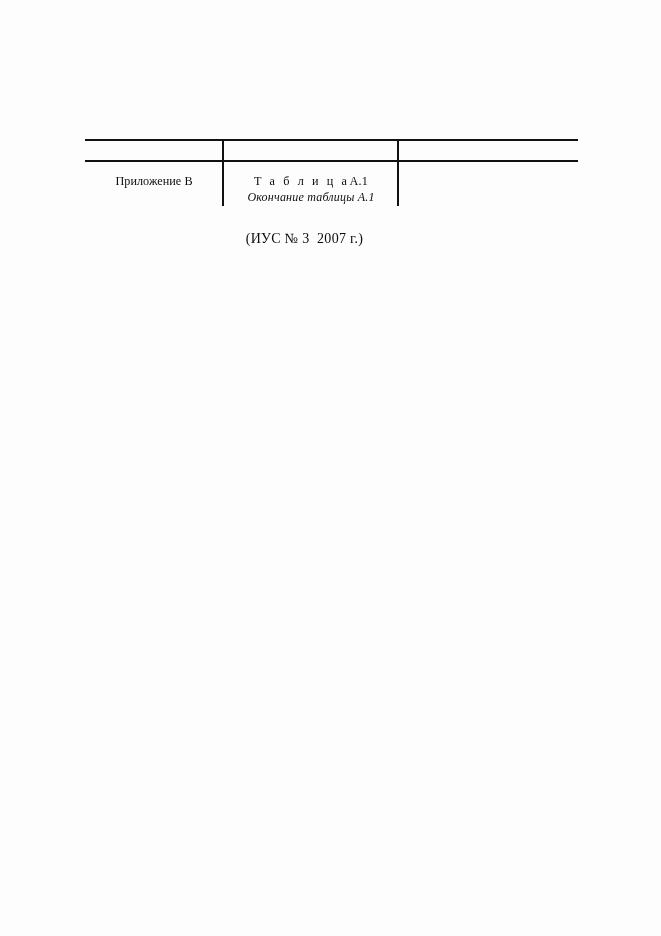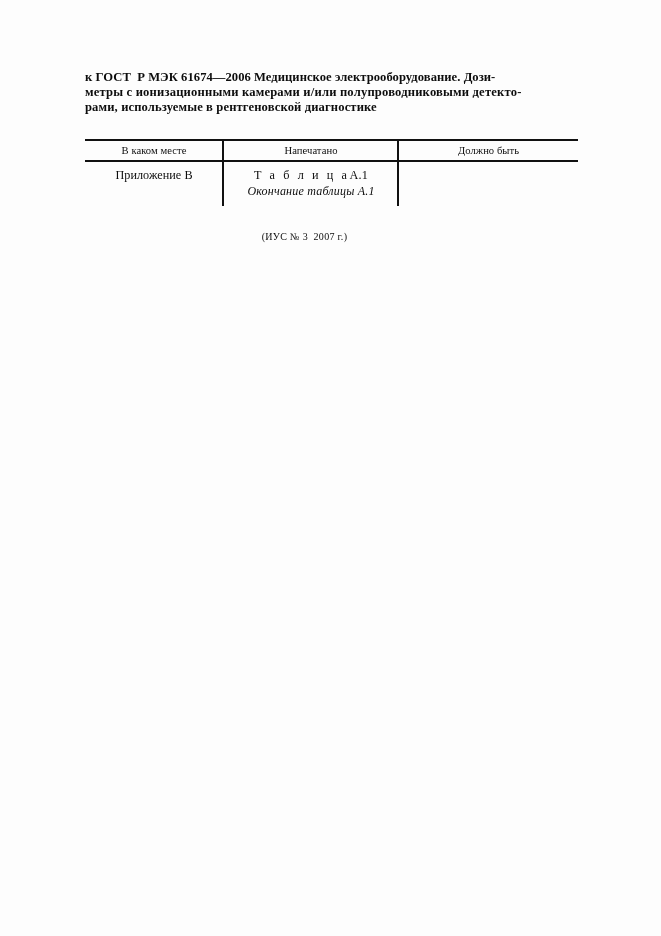--- a/index.html
+++ b/index.html
@@ -102,21 +102,21 @@
     top: 23px;
     width: 493px;
     display: flex;
     align-items: flex-start;
   }
   .tbody-cell {
     display: flex;
     flex-direction: column;
     align-items: center;
     justify-content: flex-start;
-    padding-top: 5px;
+    padding-top: 11px;
   }
   .cell-line {
     font-size: 12.2px;
     line-height: 16px;
     white-space: nowrap;
     letter-spacing: 0.05px;
   }
   .cell-line.spaced {
     letter-spacing: 2.6px;
   }
@@ -129,49 +129,39 @@
     letter-spacing: 0.2px;
   }
 
   
   .footer-note {
     position: absolute;
     left: 0;
     top: 231px;
     width: 609px;
     text-align: center;
-    font-size: 10px;
+    font-size: 14px;
     letter-spacing: 0.3px;
     white-space: pre;
   }
 </style>
 </head>
 <body>
 
 <div class="page">
 
-  <div class="doc-header">
-    <span class="hline l1">к ГОСТ  Р МЭК 61674—2006 Медицинское электрооборудование. Дози-</span>
-    <span class="hline l2">метры с ионизационными камерами и/или полупроводниковыми детекто-</span>
-    <span class="hline l3">рами, используемые в рентгеновской диагностике</span>
-  </div>
 
   <div class="amend-table">
 
     <div class="rule rule-top"></div>
     <div class="rule rule-mid"></div>
 
     <div class="vdiv vdiv-1"></div>
     <div class="vdiv vdiv-2"></div>
 
-    <div class="thead-row">
-      <div class="thead-cell col-1">В каком месте</div>
-      <div class="thead-cell col-2">Напечатано</div>
-      <div class="thead-cell col-3">Должно быть</div>
-    </div>
 
     <div class="tbody-row">
 
       <div class="tbody-cell col-1">
         <span class="cell-line">Приложение В</span>
       </div>
 
       <div class="tbody-cell col-2">
         <span class="cell-line spaced"><span>Т а б л и ц а</span><span class="tight">А.1</span></span>
         <span class="cell-line italic">Окончание таблицы А.1</span>

